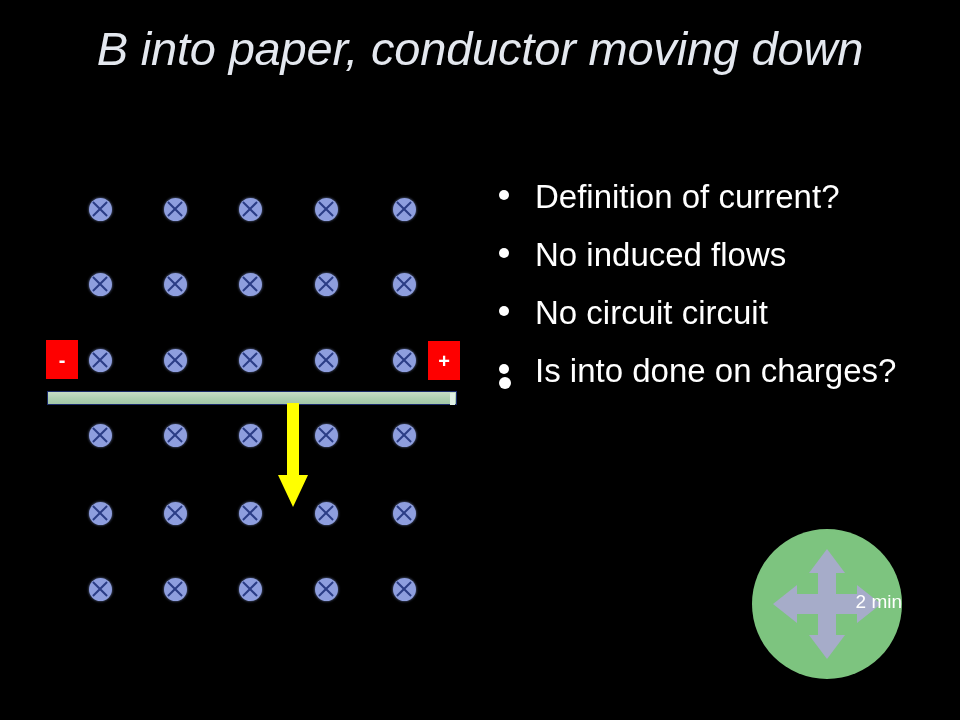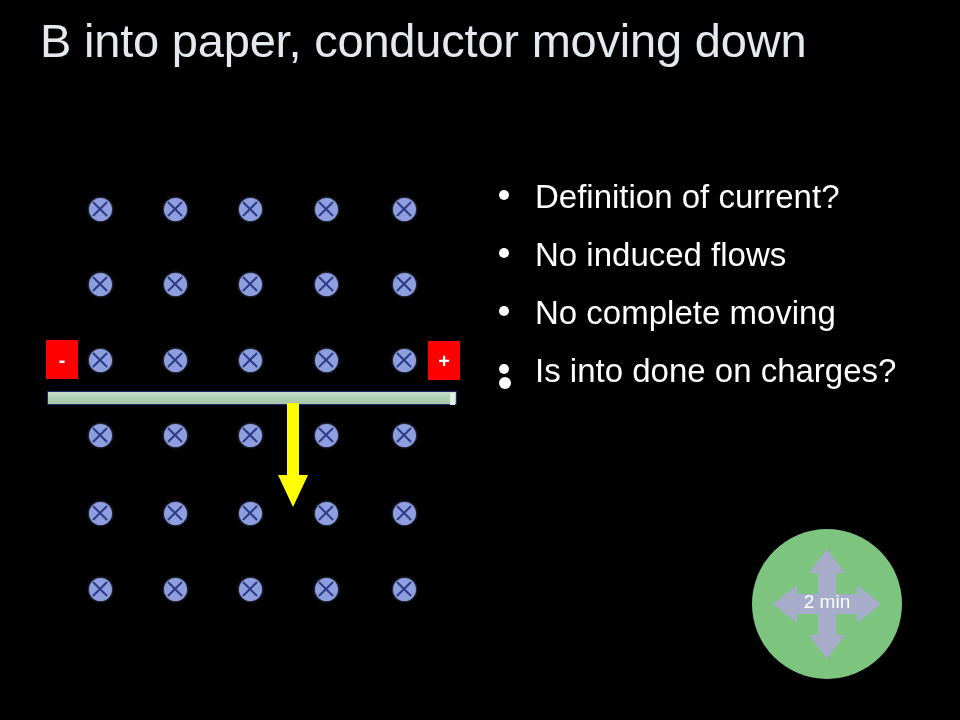--- a/index.html
+++ b/index.html
@@ -14,29 +14,30 @@
     height: 720px;
     background: #000000;
     overflow: hidden;
     font-family: "Liberation Sans", sans-serif;
   }
 
   
   #title {
     position: absolute;
     left: 40px;
-    top: 14px;
+    top: 22px;
     width: 880px;
-    text-align: left;
+    text-align: center;
     color: #e4e8ef;
     font-size: 47px;
     line-height: 1.13;
     font-weight: normal;
     letter-spacing: -0.2px;
     white-space: pre-line;
+    font-style: italic;
   }
 
   
   #field-grid {
     position: absolute;
     left: 0;
     top: 0;
     width: 480px;
     height: 720px;
   }
@@ -182,21 +183,21 @@
   }
   #timer-arrow-svg {
     position: absolute;
     left: 0; top: 0;
   }
   #timer-label {
     position: absolute;
     left: 0;
     top: 61px;
     width: 150px;
-    text-align: center;
+    text-align: right;
     color: #ffffff;
     font-size: 19px;
     line-height: 1.3;
   }
 </style>
 </head>
 <body>
 
 <div id="slide">
 
@@ -245,21 +246,21 @@
   <div id="velocity-arrow">
     <div class="shaft"></div>
     <div class="head"></div>
   </div>
 
   <div id="marker-dot"></div>
 
   <div id="bullets">
       <div class="bullet-row"><span class="dot"></span><span>Definition of current?</span></div>
       <div class="bullet-row"><span class="dot"></span><span>No induced flows</span></div>
-      <div class="bullet-row"><span class="dot"></span><span>No complete moving</span></div>
+      <div class="bullet-row"><span class="dot"></span><span>No circuit circuit</span></div>
       <div class="bullet-row"><span class="dot"></span><span>Is into done on charges?</span></div>
     </div>
 
   <div id="timer-badge">
     <div id="timer-circle"></div>
     <svg id="timer-arrow-svg" width="150" height="150" viewBox="0 0 150 150">
       <polygon id="four-way-arrow-shape" points="75,20 93,44 84,44 84,65 105,65 105,56 129,75 105,94 105,85 84,85 84,106 93,106 75,130 57,106 66,106 66,85 45,85 45,94 21,75 45,56 45,65 66,65 66,44 57,44" fill="#a9a9cf" opacity="0.92"></polygon>
     </svg>
     <div id="timer-label">2 min</div>
   </div>

